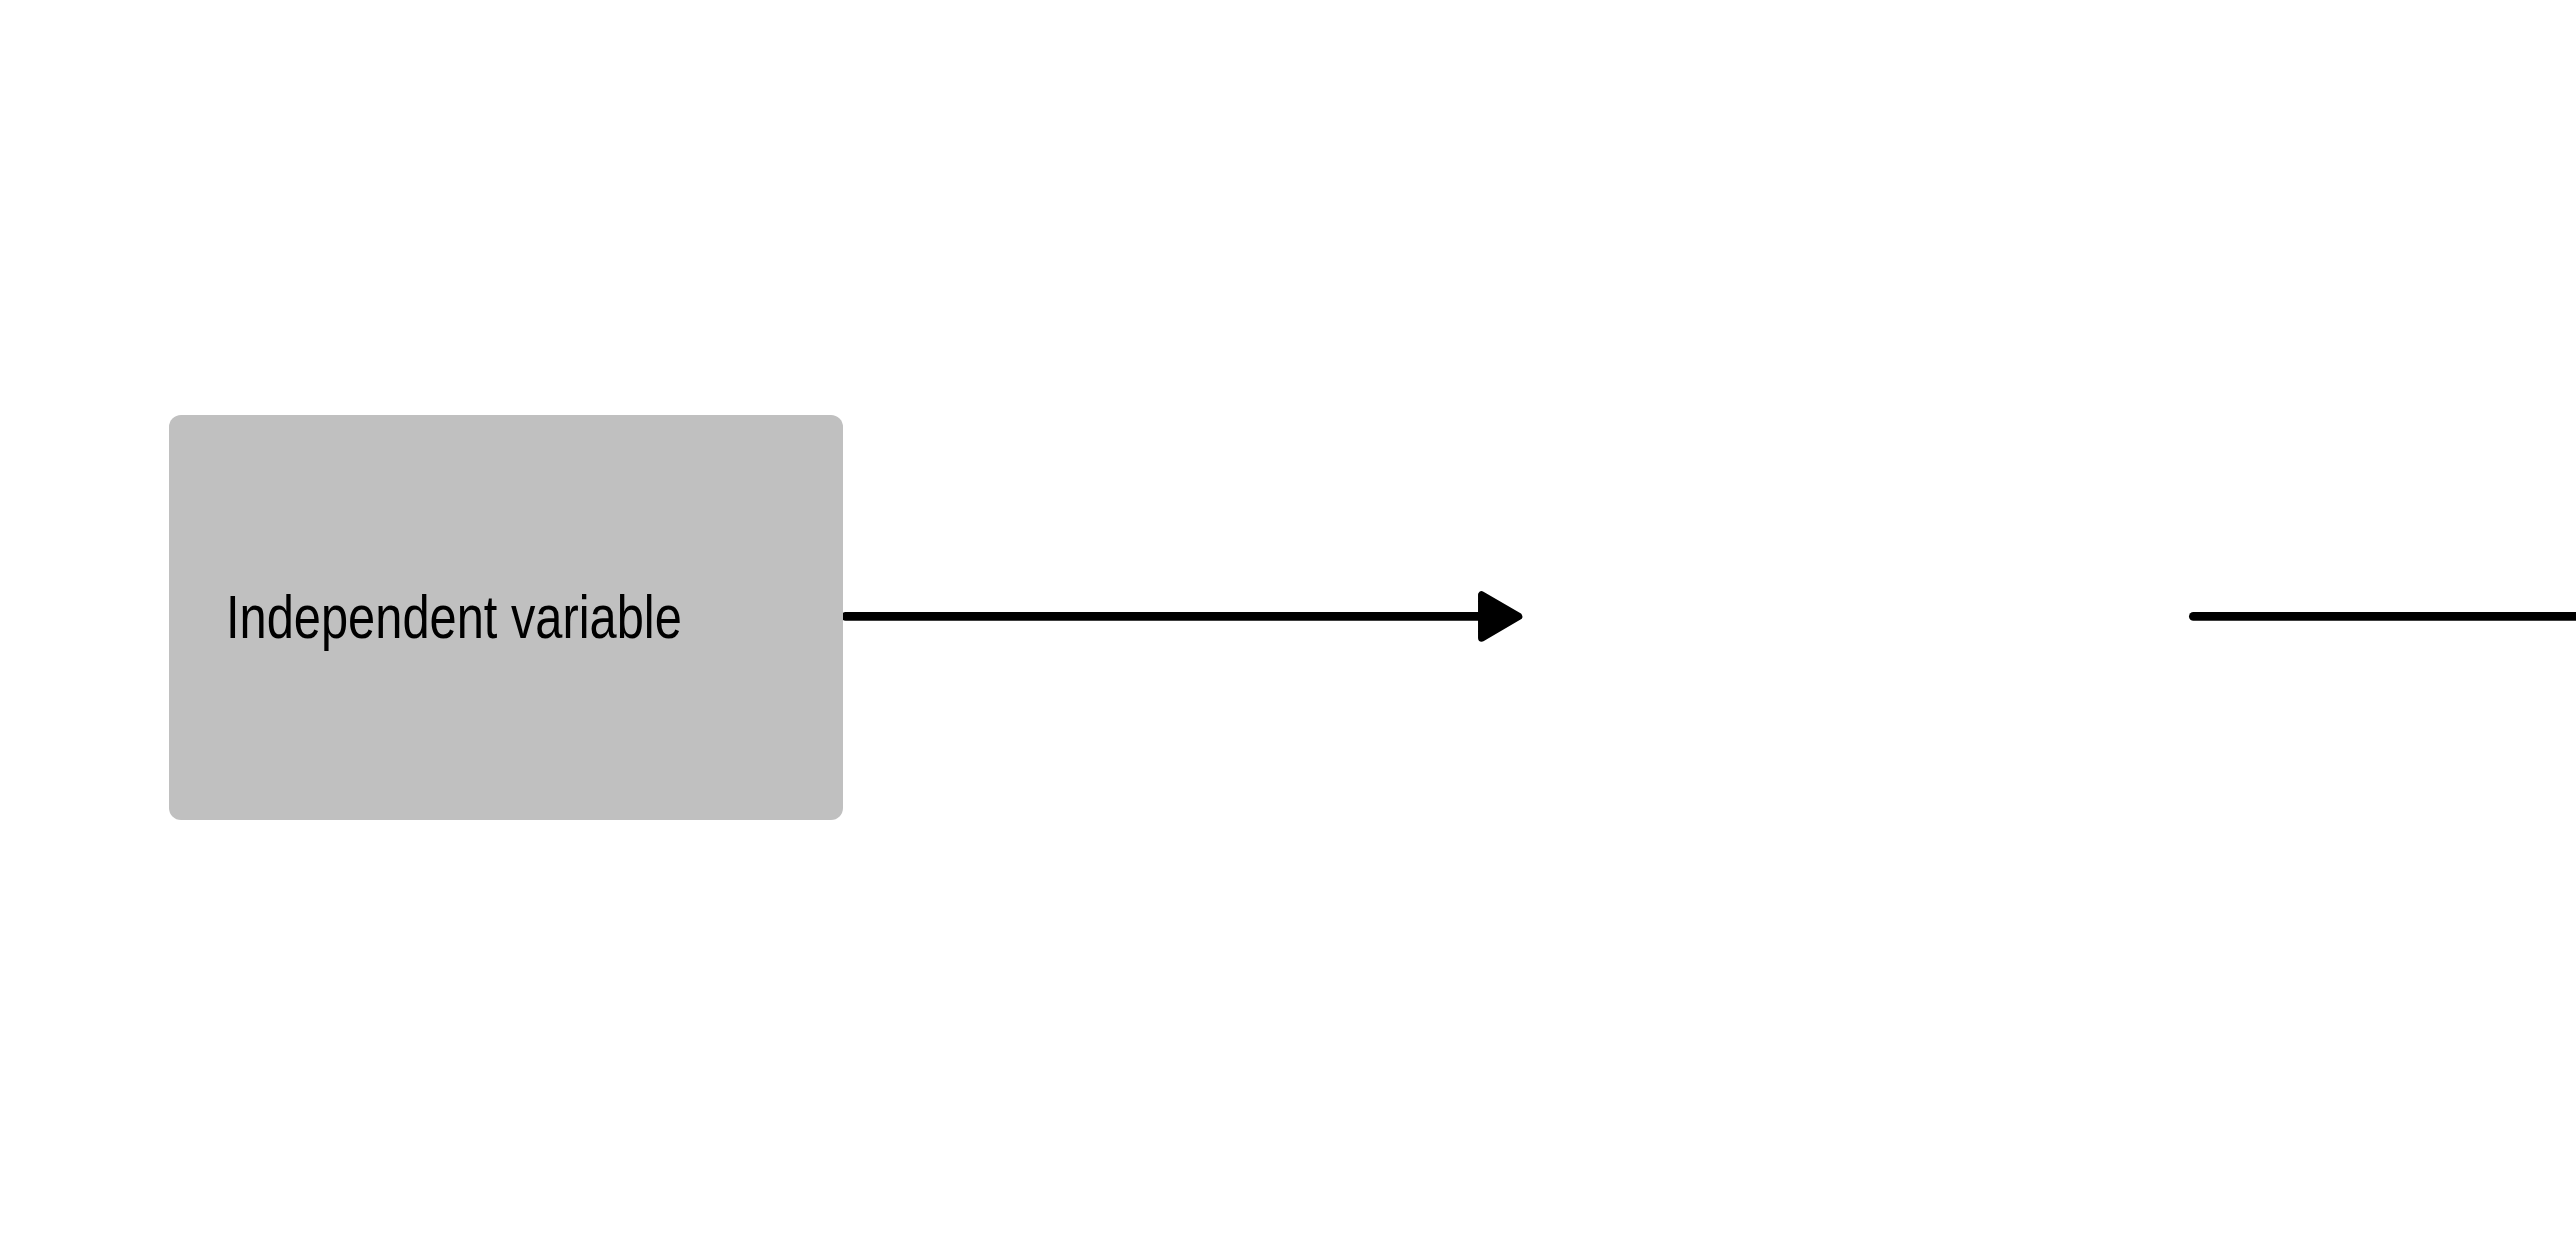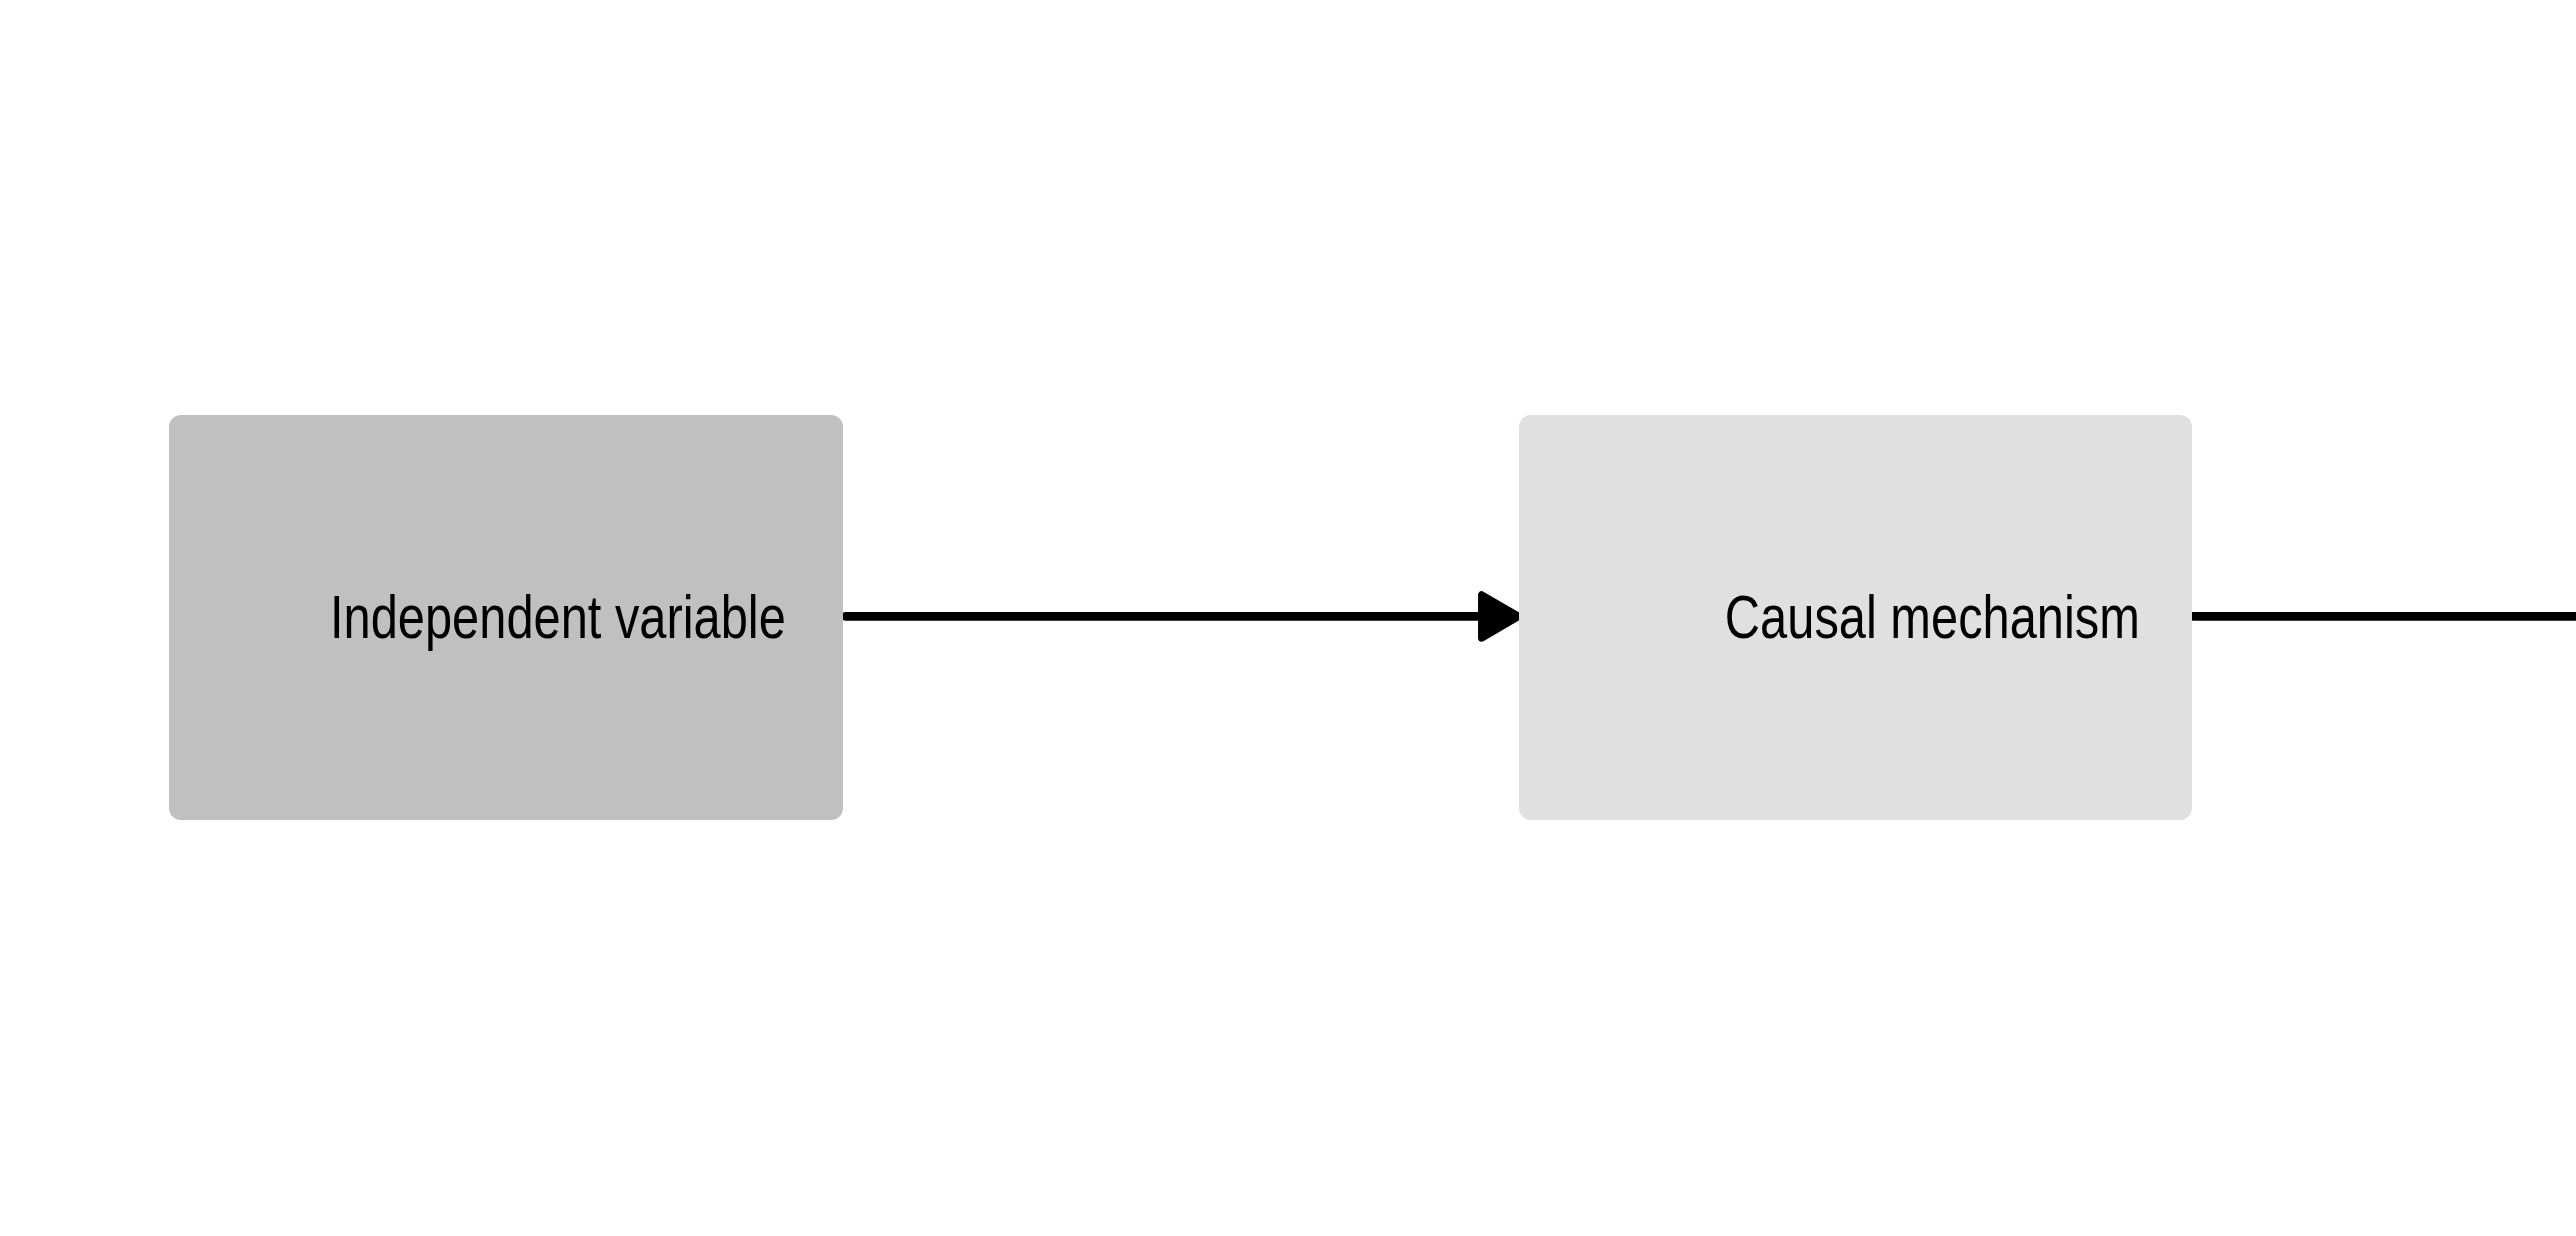--- a/index.html
+++ b/index.html
@@ -27,21 +27,21 @@
     width: 3709px;
     height: 1236px;
     display: block;
   }
   .node-box {
     position: absolute;
     box-sizing: border-box;
     border-radius: 12px;
     display: flex;
     align-items: center;
-    justify-content: flex-end;
+    justify-content: flex-start;
   }
   .node-label {
     font-family: "Liberation Sans", "DejaVu Sans", sans-serif;
     font-stretch: condensed;
     font-size: 61px;
     line-height: 1;
     color: #000000;
     white-space: nowrap;
     transform: scaleX(0.80);
     transform-origin: center center;
@@ -66,18 +66,15 @@
     <g>
       <line x1="4258" y1="1197" x2="5497" y2="1197" stroke="#000000" stroke-width="17" stroke-linecap="round"></line>
       <polygon points="5563,1197 5491,1155 5491,1239" fill="#000000" stroke="#000000" stroke-width="14" stroke-linejoin="round"></polygon>
     </g>
   </svg>
 
   <div class="node-box" id="node-independent-variable" style="background: rgb(192, 192, 192);">
     <span class="node-label" style="color: rgb(0, 0, 0);">Independent variable</span>
   </div>
 
-  <div class="node-box" id="node-causal-mechanism" style="background: rgb(224, 224, 224);">
-    <span class="node-label" style="color: rgb(0, 0, 0);">Causal mechanism</span>
-  </div>
 
 </div>
 
 
 </body></html>

